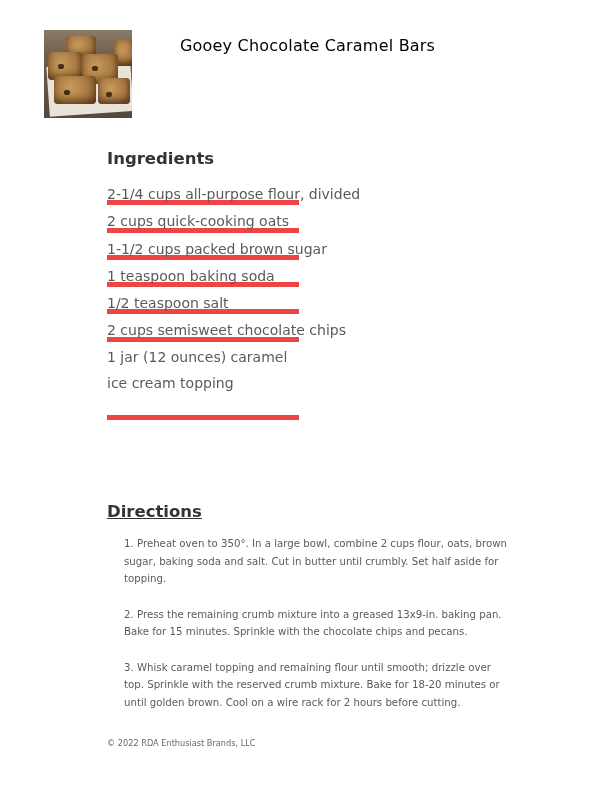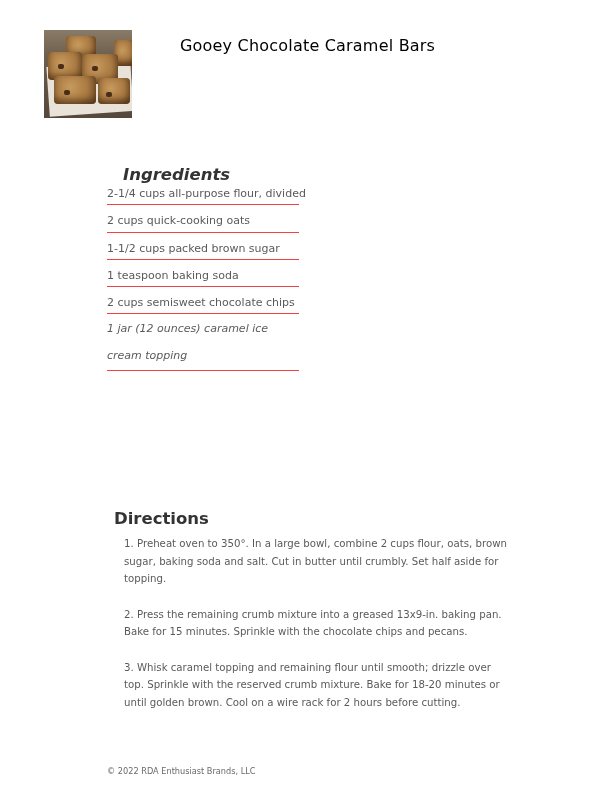--- a/index.html
+++ b/index.html
@@ -78,37 +78,36 @@
     .ingredients {
       position: absolute;
       left: 107px;
       top: 178px;
       width: 192px;
       margin: 0; padding: 0;
       list-style: none;
     }
     .ingredients li {
       font-family: "DejaVu Sans", sans-serif;
-      font-size: 11px;
+      font-size: 14px;
       color: #5a5a5a;
       line-height: 26px;
       padding: 2px 0 2px 0;
-      border-bottom: 1px solid #ef4444;
+      border-bottom: 5px solid #ef4444;
       height: 27.3px;
       box-sizing: border-box;
       white-space: nowrap;
       padding-top: 3px;
     }
     .ingredients li.multi {
       height: auto;
       white-space: normal;
       line-height: 26.5px;
       padding-top: 2px;
-      padding-bottom: 1px;
-      font-style: italic;
+      padding-bottom: 18px;
     }
 
     .directions {
       position: absolute;
       left: 124px;
       top: 535px;
       width: 385px;
     }
     .directions p {
       margin: 0 0 18px 0;
@@ -118,21 +117,20 @@
       color: #5a5a5a;
     }
 
     .copyright {
       position: absolute;
       left: 107px;
       top: 738px;
       font-family: "DejaVu Sans", sans-serif;
       font-size: 8.2px;
       color: #6a6a6a;
-      margin-top: 28px;
     }
   </style>
 </head>
 <body>
 
 <div class="photo">
   <div class="bg"></div>
   <div class="paper"></div>
   <div class="bar b6"></div>
   <div class="bar b1"></div>
@@ -141,32 +139,33 @@
   <div class="bar b4"></div>
   <div class="bar b5"></div>
   <div class="chip" style="left:48px;top:36px;"></div>
   <div class="chip" style="left:20px;top:60px;"></div>
   <div class="chip" style="left:62px;top:62px;"></div>
   <div class="chip" style="left:14px;top:34px;"></div>
 </div>
 
 <h1 class="title" style="margin:0;">Gooey Chocolate Caramel Bars</h1>
 
-<h2 class="section-heading ing-heading" style="margin:16px;font-style:italic;">Ingredients</h2>
+<h2 class="section-heading ing-heading" style="margin:0;">Ingredients</h2>
 
 <ul class="ingredients">
   <li>2-1/4 cups all-purpose flour, divided</li>
   <li>2 cups quick-cooking oats</li>
   <li>1-1/2 cups packed brown sugar</li>
   <li>1 teaspoon baking soda</li>
+  <li>1/2 teaspoon salt</li>
   <li>2 cups semisweet chocolate chips</li>
   <li class="multi">1 jar (12 ounces) caramel ice cream topping</li>
 </ul>
 
-<h2 class="section-heading dir-heading" style="margin:7px;">Directions</h2>
+<h2 class="section-heading dir-heading" style="margin:0;text-decoration:underline;">Directions</h2>
 
 <div class="directions">
   <p>1. Preheat oven to 350°. In a large bowl, combine 2 cups flour, oats, brown sugar, baking soda and salt. Cut in butter until crumbly. Set half aside for topping.</p>
   <p>2. Press the remaining crumb mixture into a greased 13x9-in. baking pan. Bake for 15 minutes. Sprinkle with the chocolate chips and pecans.</p>
   <p>3. Whisk caramel topping and remaining flour until smooth; drizzle over top. Sprinkle with the reserved crumb mixture. Bake for 18-20 minutes or until golden brown. Cool on a wire rack for 2 hours before cutting.</p>
 </div>
 
 <div class="copyright">© 2022 RDA Enthusiast Brands, LLC</div>
 
 </body></html>

